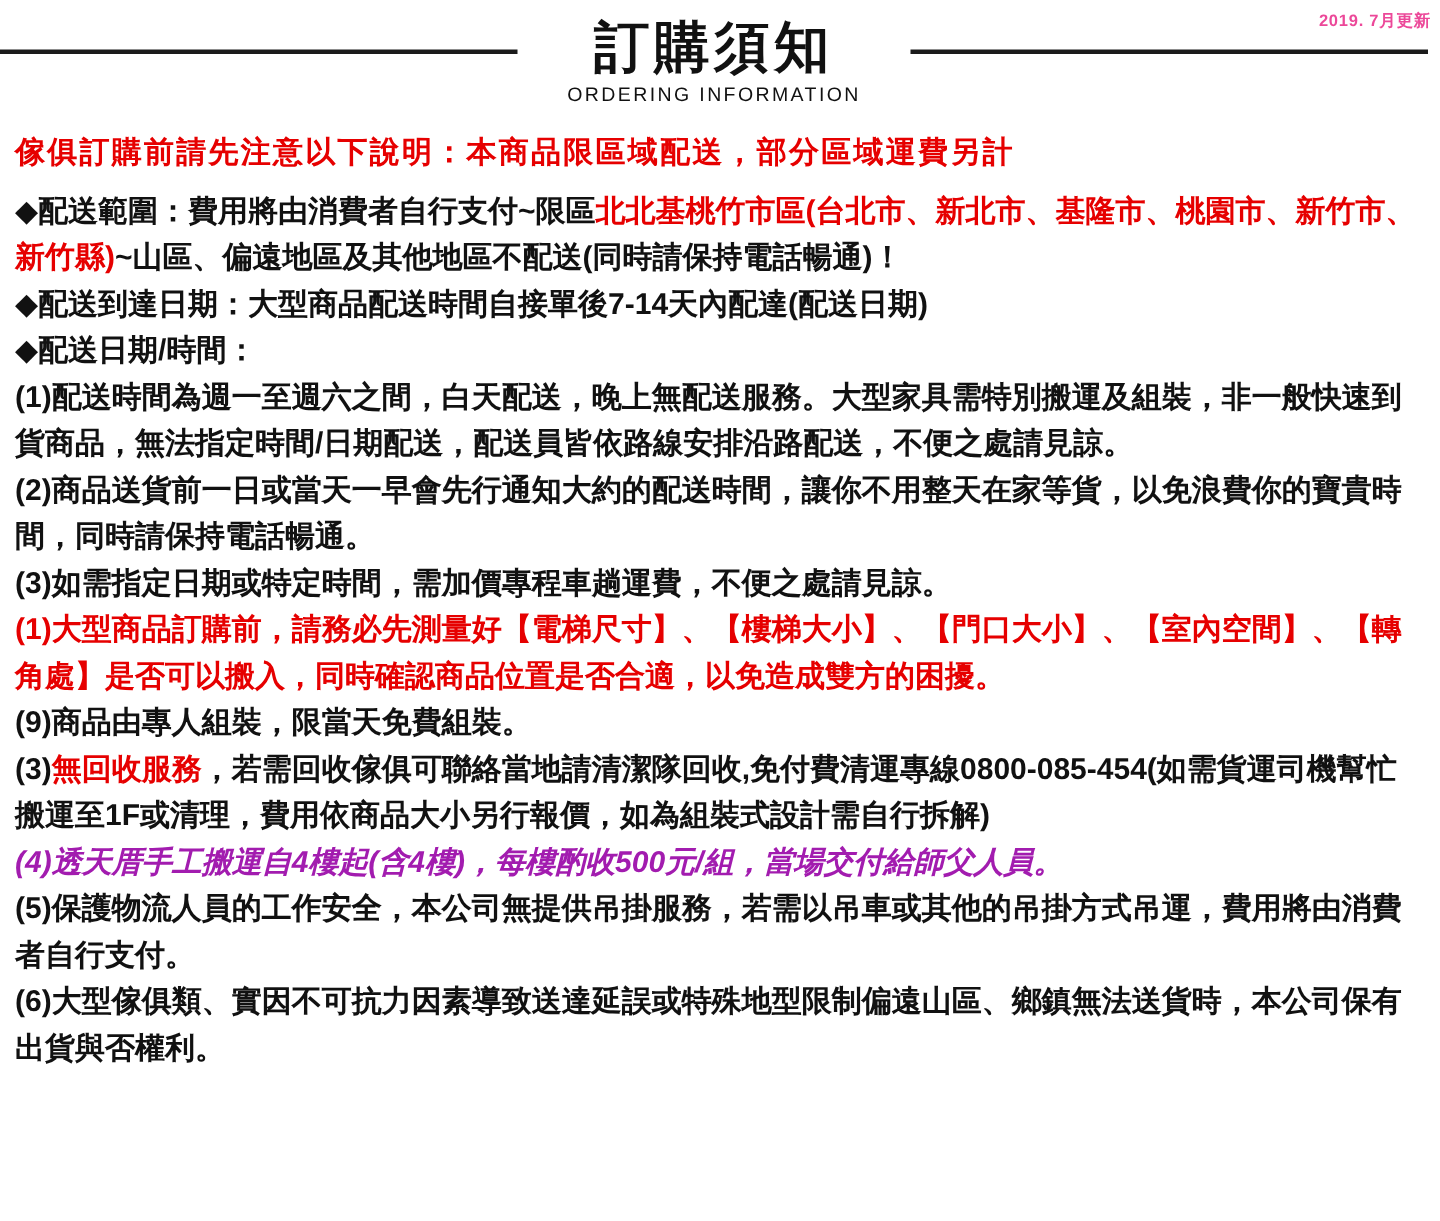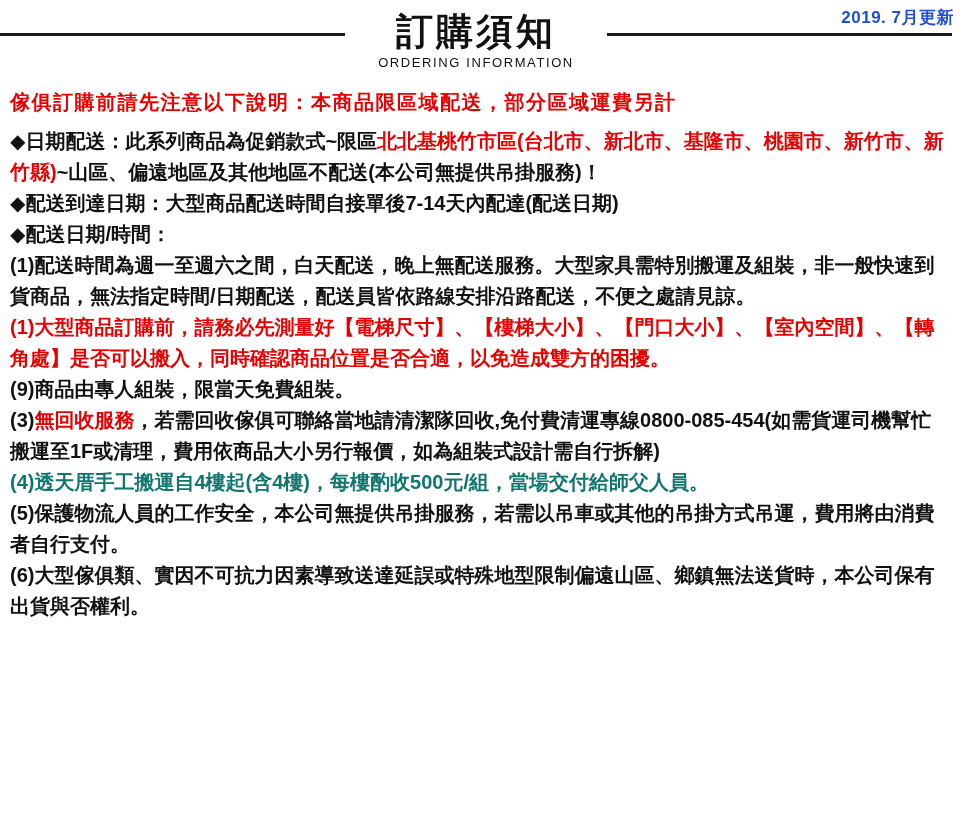--- a/index.html
+++ b/index.html
@@ -16,23 +16,23 @@
   }
   
   .header {
     position: relative;
     height: 84px;
   }
   .update-date {
     position: absolute;
     top: 6px;
     right: 6px;
-    font-size: 17px;
+    font-size: 11px;
     font-weight: 700;
-    color: #1d4ed8;
+    color: #ec4899;
     letter-spacing: 0.5px;
   }
   .header-row {
     display: flex;
     align-items: flex-start;
   }
   .rule {
     flex: 1;
     height: 3px;
     background: #1b1b1b;
@@ -73,50 +73,52 @@
   }
   .para {
     font-size: 20px;
     font-weight: 700;
     line-height: 31px;
     letter-spacing: 0px;
     text-align: left;
   }
   [data-color="black"] { color: #111111; }
   [data-color="red"]   { color: #e60000; }
-  [data-color="blue"]  { color: #0f766e; }
+  [data-color="blue"]  { color: #a21caf; font-style: italic; }
 </style>
 </head>
 <body>
 
 <div class="header">
   <div class="update-date">2019. 7月更新</div>
   <div class="header-row">
     <div class="rule rule-left"></div>
     <div class="title-block">
       <div class="page-title">訂購須知</div>
       <div class="page-subtitle">ORDERING INFORMATION</div>
     </div>
     <div class="rule rule-right"></div>
   </div>
 </div>
 
 <div class="content">
   <div class="headline">傢俱訂購前請先注意以下說明：本商品限區域配送，部分區域運費另計</div>
 
-  <p class="para"><span data-color="black">◆日期配送：此系列商品為促銷款式~限區</span><span data-color="red">北北基桃竹市區(台北市、新北市、基隆市、桃園市、新竹市、新竹縣)</span><span data-color="black">~山區、偏遠地區及其他地區不配送(本公司無提供吊掛服務)！</span></p>
+  <p class="para"><span data-color="black">◆配送範圍：費用將由消費者自行支付~限區</span><span data-color="red">北北基桃竹市區(台北市、新北市、基隆市、桃園市、新竹市、新竹縣)</span><span data-color="black">~山區、偏遠地區及其他地區不配送(同時請保持電話暢通)！</span></p>
 
 
   <p class="para"><span data-color="black">◆配送到達日期：大型商品配送時間自接單後7-14天內配達(配送日期)</span></p>
 
   <p class="para"><span data-color="black">◆配送日期/時間：</span></p>
 
   <p class="para"><span data-color="black">(1)配送時間為週一至週六之間，白天配送，晚上無配送服務。大型家具需特別搬運及組裝，非一般快速到貨商品，無法指定時間/日期配送，配送員皆依路線安排沿路配送，不便之處請見諒。</span></p>
 
+  <p class="para"><span data-color="black">(2)商品送貨前一日或當天一早會先行通知大約的配送時間，讓你不用整天在家等貨，以免浪費你的寶貴時間，同時請保持電話暢通。</span></p>
 
+  <p class="para"><span data-color="black">(3)如需指定日期或特定時間，需加價專程車趟運費，不便之處請見諒。</span></p>
 
 
   <p class="para"><span data-color="red">(1)大型商品訂購前，請務必先測量好【電梯尺寸】、【樓梯大小】、【門口大小】、【室內空間】、【轉角處】是否可以搬入，同時確認商品位置是否合適，以免造成雙方的困擾。</span></p>
 
   <p class="para"><span data-color="black">(9)商品由專人組裝，限當天免費組裝。</span></p>
 
   <p class="para"><span data-color="black">(3)</span><span data-color="red">無回收服務</span><span data-color="black">，若需回收傢俱可聯絡當地請清潔隊回收,免付費清運專線0800-085-454(如需貨運司機幫忙搬運至1F或清理，費用依商品大小另行報價，如為組裝式設計需自行拆解)</span></p>
 
   <p class="para"><span data-color="blue">(4)透天厝手工搬運自4樓起(含4樓)，每樓酌收500元/組，當場交付給師父人員。</span></p>
 

